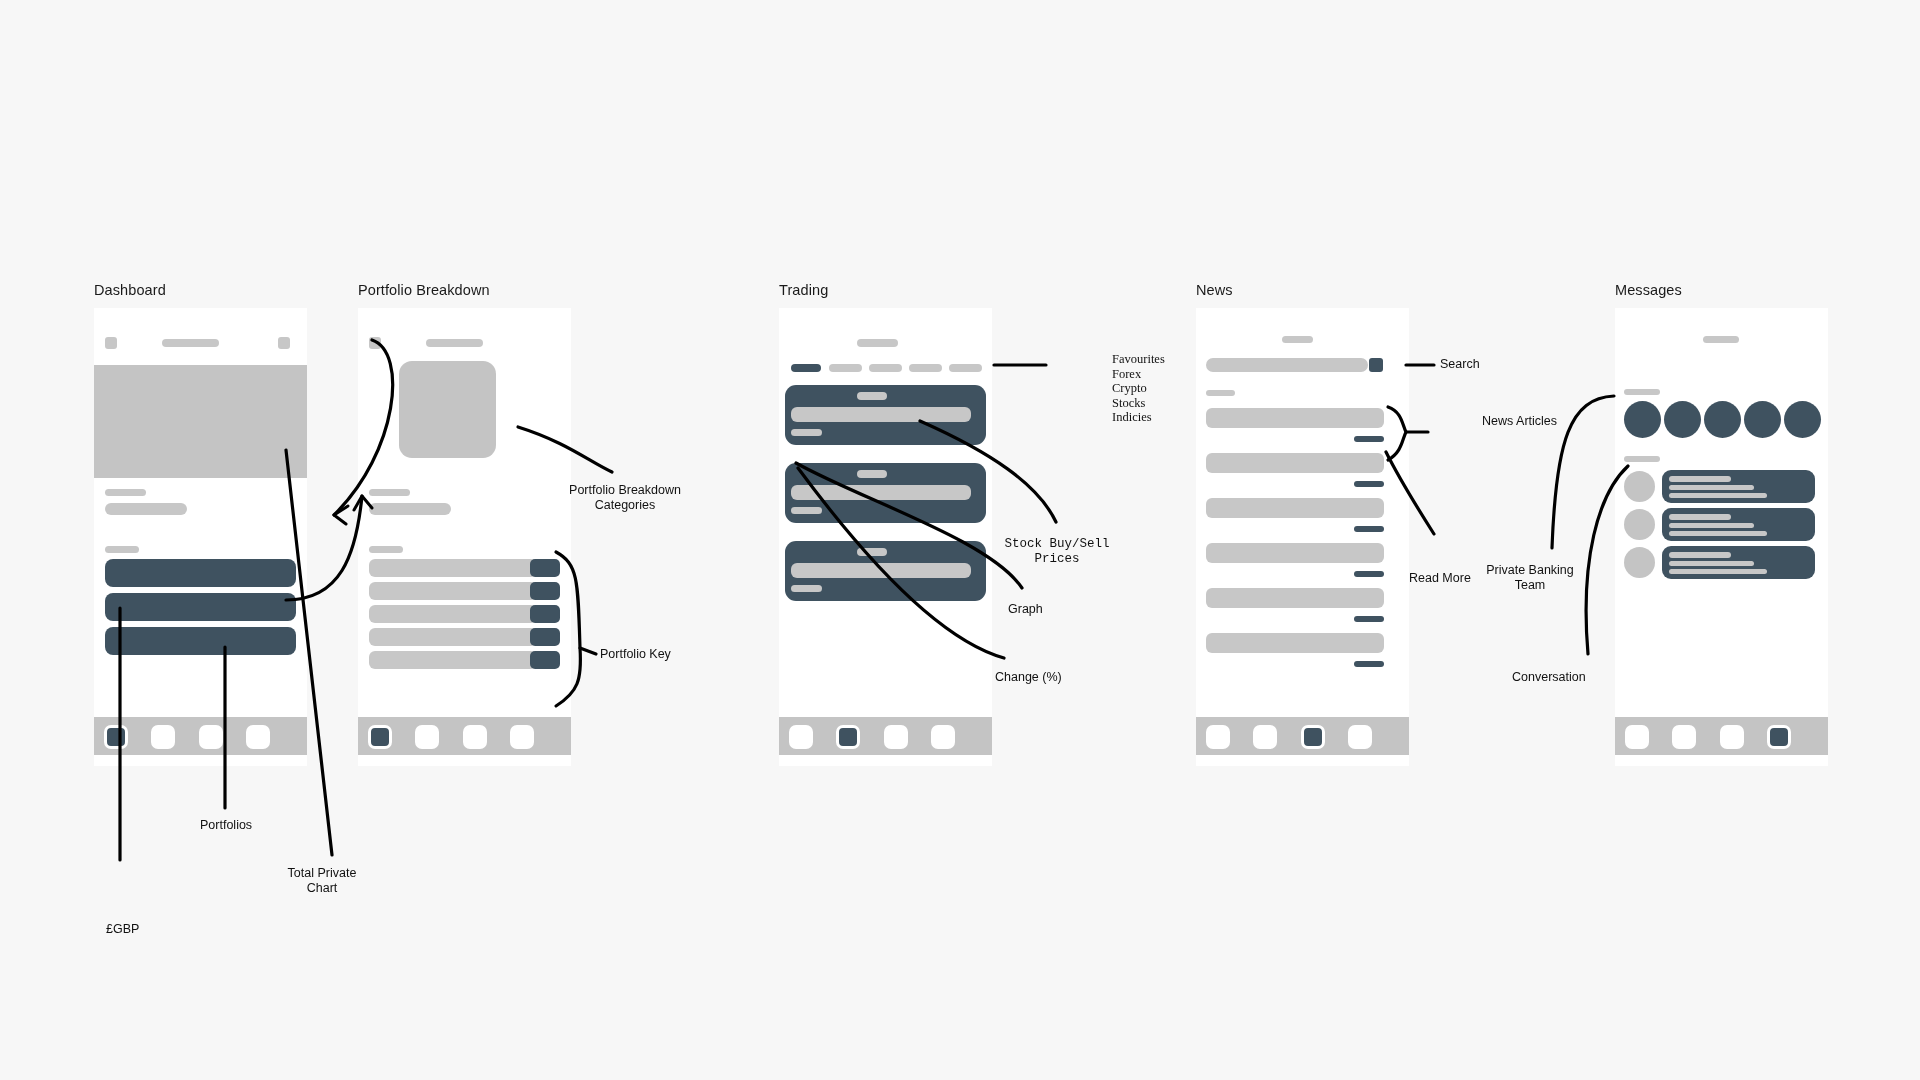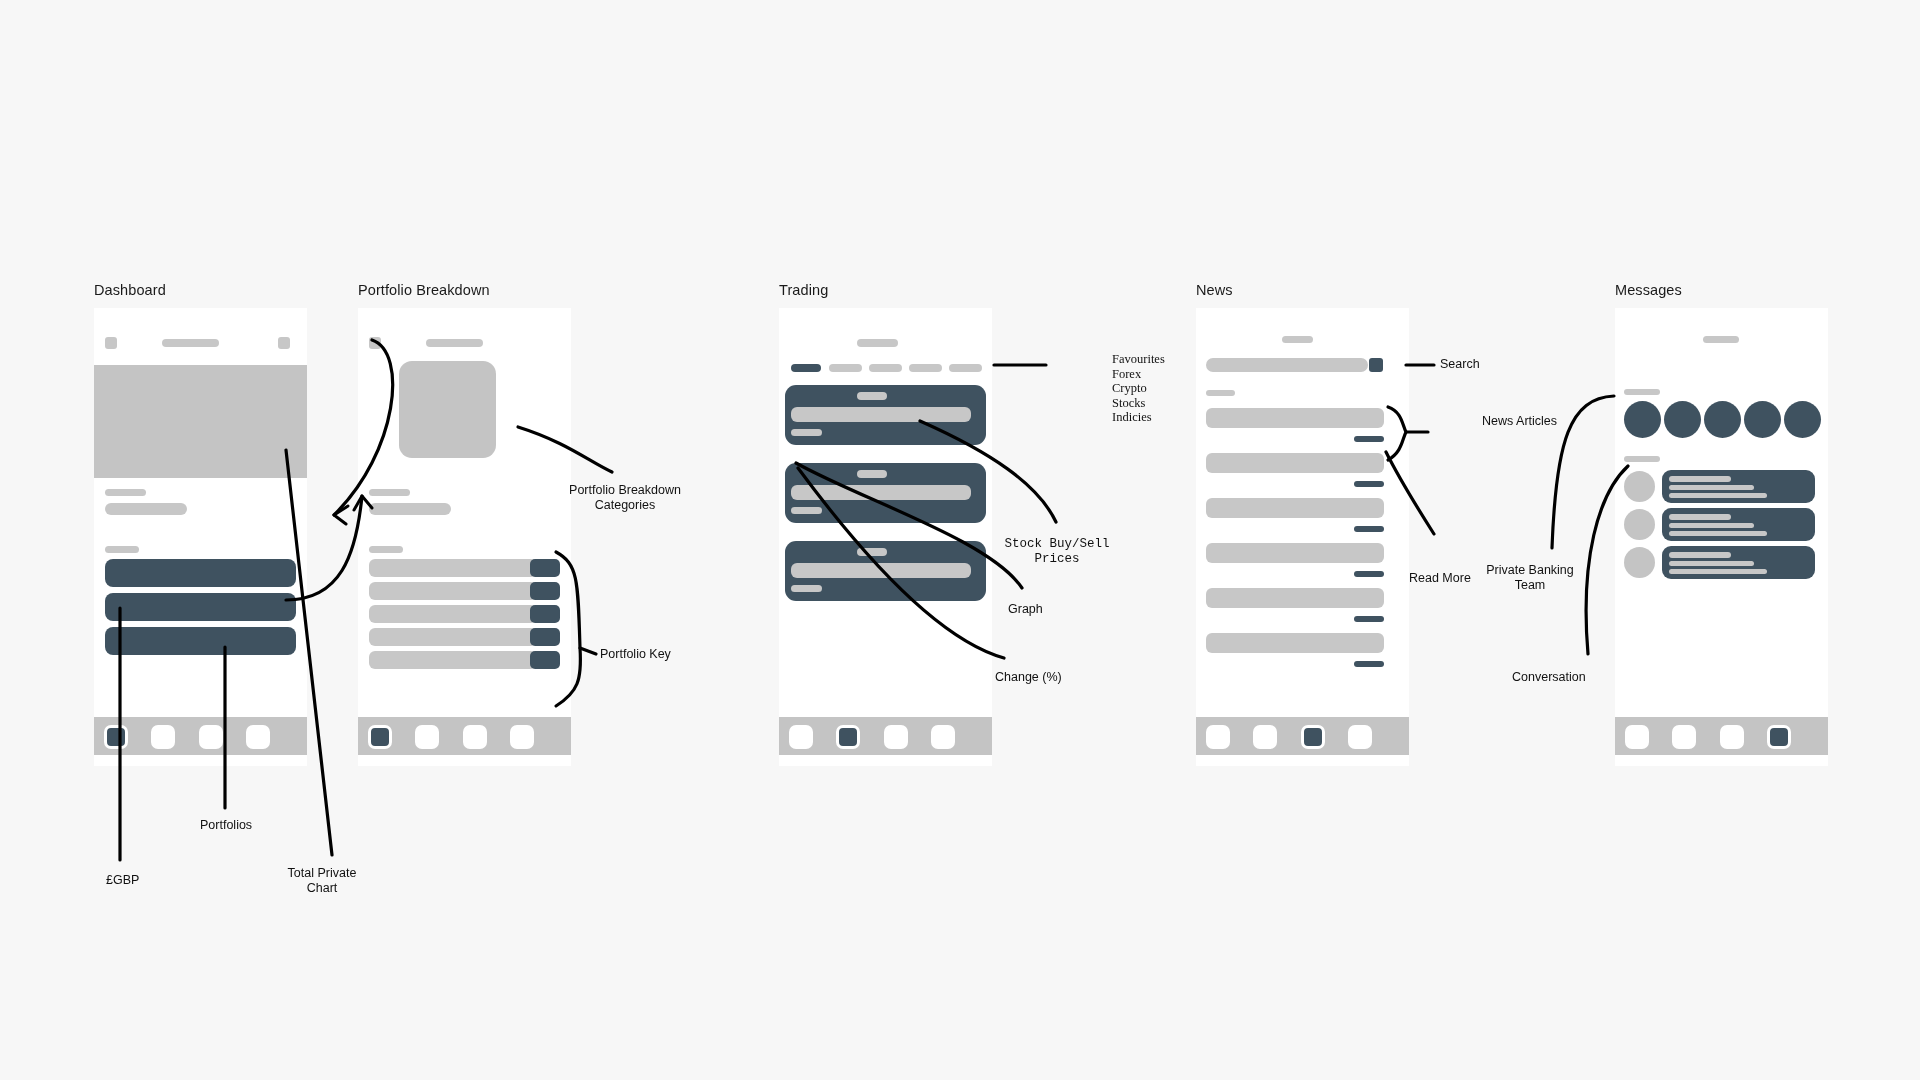--- a/index.html
+++ b/index.html
@@ -316,18 +316,18 @@
   <div class="anno center" style="left:1057px;top:537px;transform:translateX(-50%);font-family:Liberation Mono, monospace;">Stock Buy/Sell
 Prices</div>
   <div class="anno" style="left:1008px;top:602px;">Graph</div>
   <div class="anno" style="left:995px;top:670px;">Change (%)</div>
   <div class="anno" style="left:1440px;top:357px;">Search</div>
   <div class="anno" style="left:1438px;top:414px;margin-left:44px;">News Articles</div>
   <div class="anno" style="left:1409px;top:543px;margin-top:28px;">Read More</div>
   <div class="anno center" style="left:1530px;top:563px;transform:translateX(-50%);">Private Banking
 Team</div>
   <div class="anno" style="left:1512px;top:670px;">Conversation</div>
-  <div class="anno" style="left:106px;top:873px;">£GBP</div>
+  <div class="anno" style="left:106px;top:922px;">£GBP</div>
   <div class="anno" style="left:200px;top:818px;">Portfolios</div>
   <div class="anno center" style="left:322px;top:866px;transform:translateX(-50%);">Total Private
 Chart</div>
 
 </div>
 
 </body></html>

